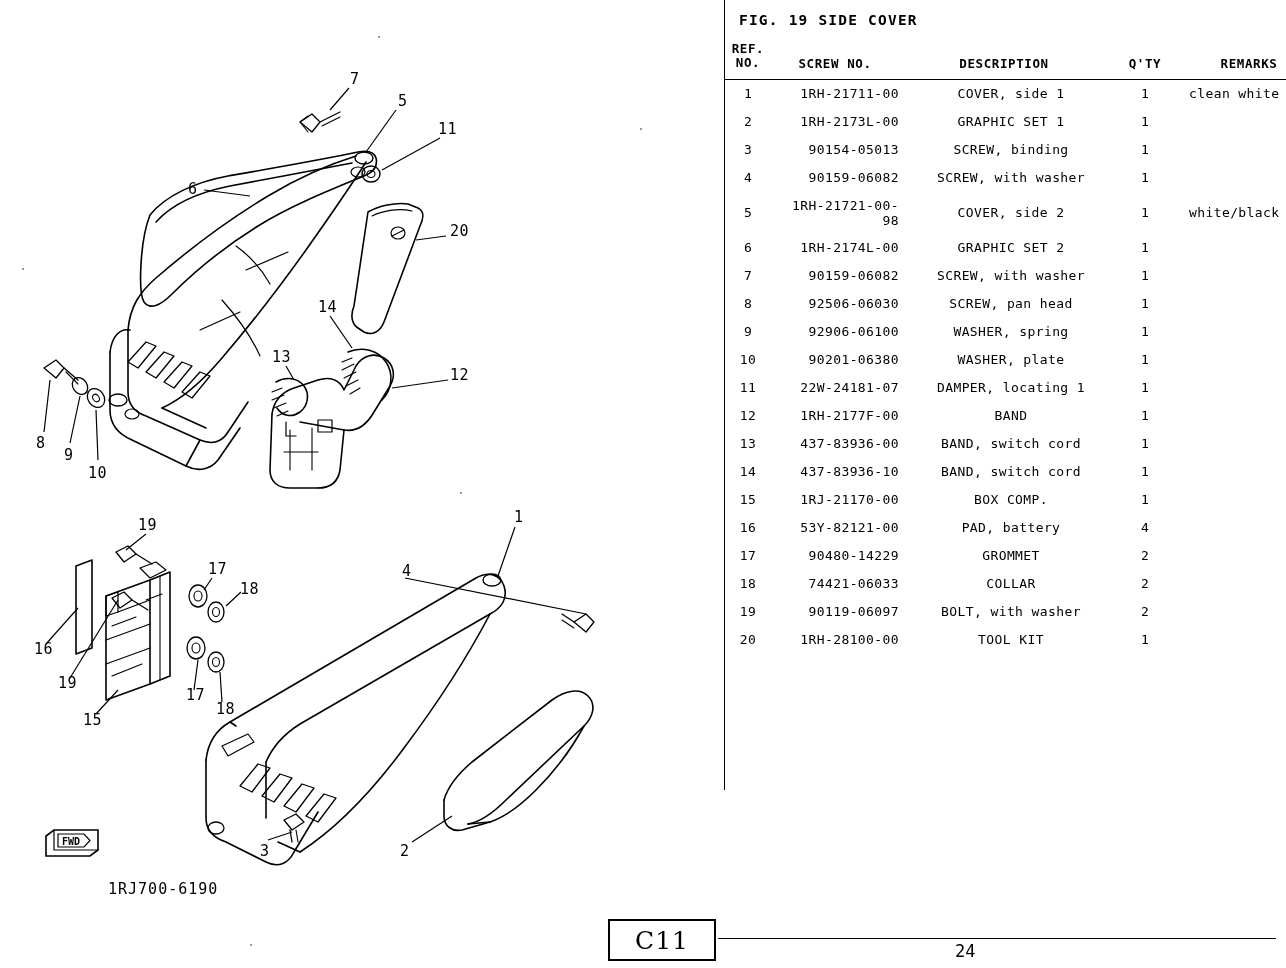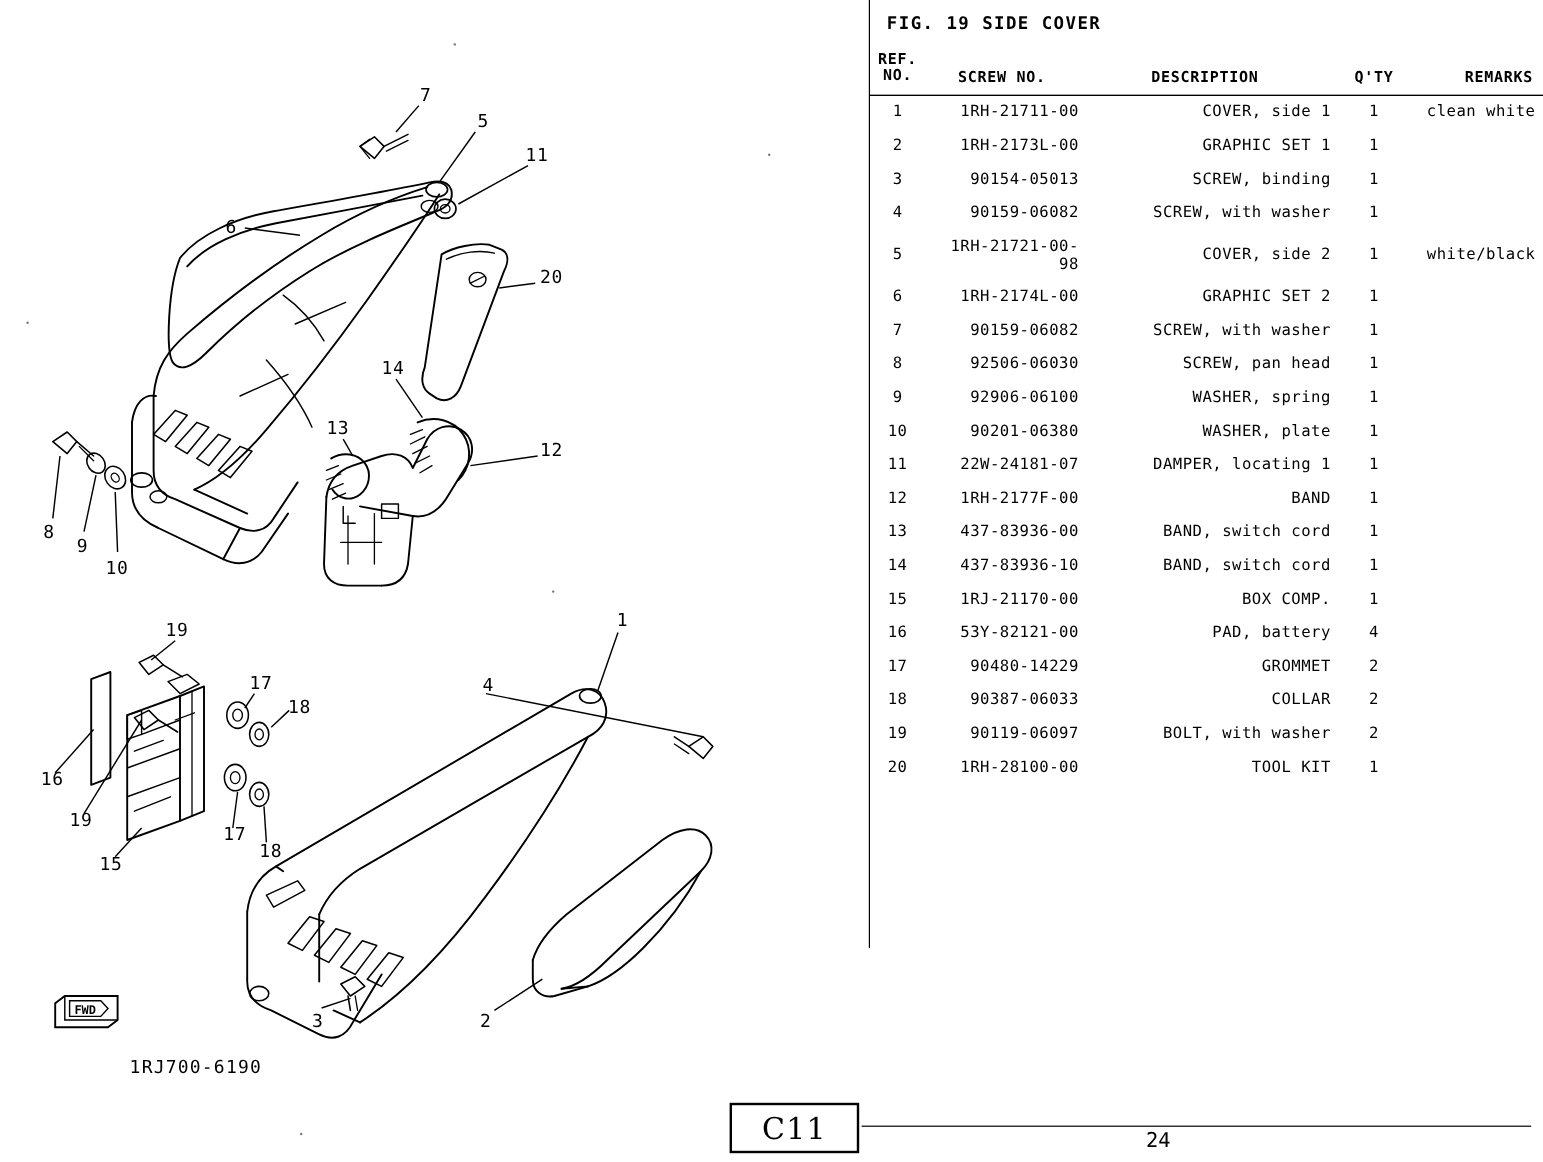--- a/index.html
+++ b/index.html
@@ -96,21 +96,21 @@
   .tbl thead th.qty { width: 72px; }
   .tbl thead th.rem { width: 136px; }
   .tbl tbody td {
     padding: 6px 0 6px 0;
     font-size: 13px;
     letter-spacing: 0.4px;
     height: 16px;
   }
   .tbl tbody td.c-ref { text-align: center; }
   .tbl tbody td.c-pno { text-align: right; padding-left: 10px; }
-  .tbl tbody td.c-desc { text-align: right; padding-left: 14px; }
+  .tbl tbody td.c-desc { text-align: center; padding-left: 14px; }
   .tbl tbody td.c-qty { text-align: center; }
   .tbl tbody td.c-rem { text-align: left; padding-left: 8px; }
 
   
   .footer-rule {
     position: absolute;
     left: 718px;
     top: 938px;
     width: 558px;
     height: 0;
@@ -497,21 +497,21 @@
         </tr>
         <tr>
           <td class="c-ref">17</td>
           <td class="c-pno">90480-14229</td>
           <td class="c-desc">GROMMET</td>
           <td class="c-qty">2</td>
           <td class="c-rem"></td>
         </tr>
         <tr>
           <td class="c-ref">18</td>
-          <td class="c-pno">90387-06033</td>
+          <td class="c-pno">74421-06033</td>
           <td class="c-desc">COLLAR</td>
           <td class="c-qty">2</td>
           <td class="c-rem"></td>
         </tr>
         <tr>
           <td class="c-ref">19</td>
           <td class="c-pno">90119-06097</td>
           <td class="c-desc">BOLT, with washer</td>
           <td class="c-qty">2</td>
           <td class="c-rem"></td>

